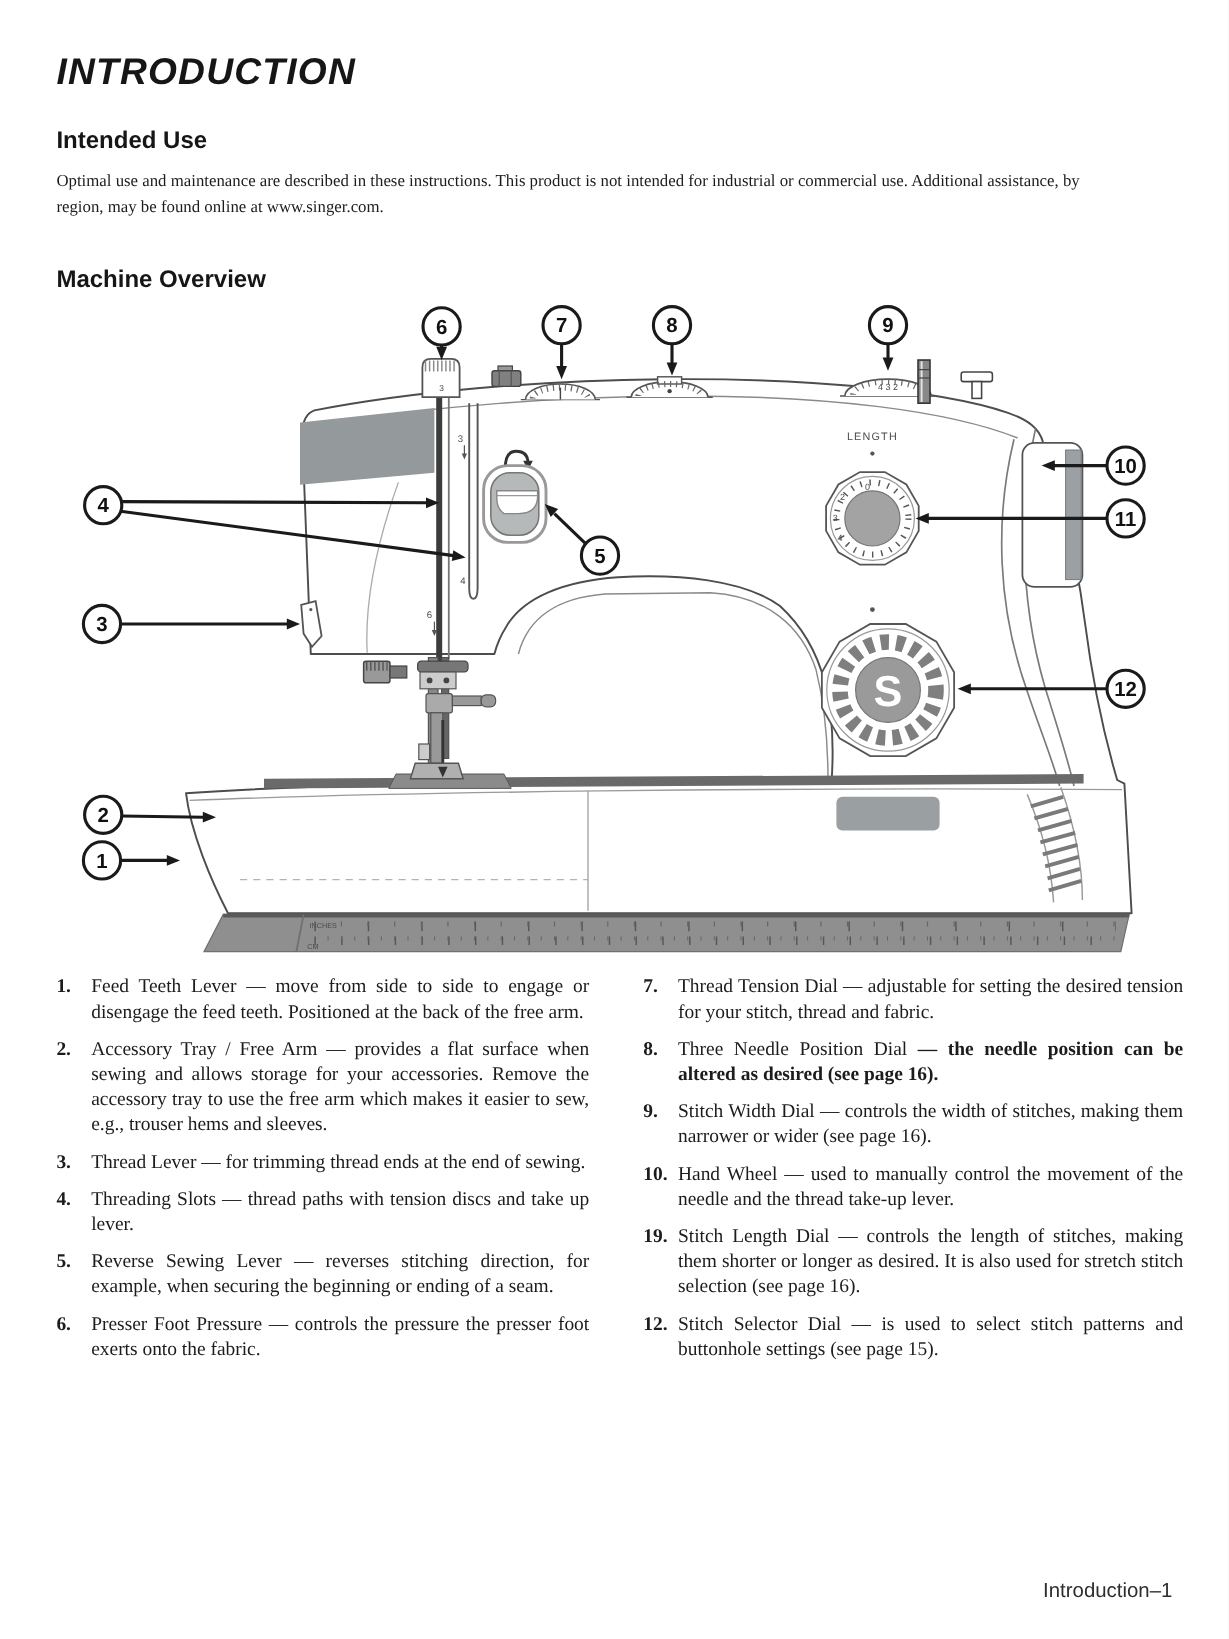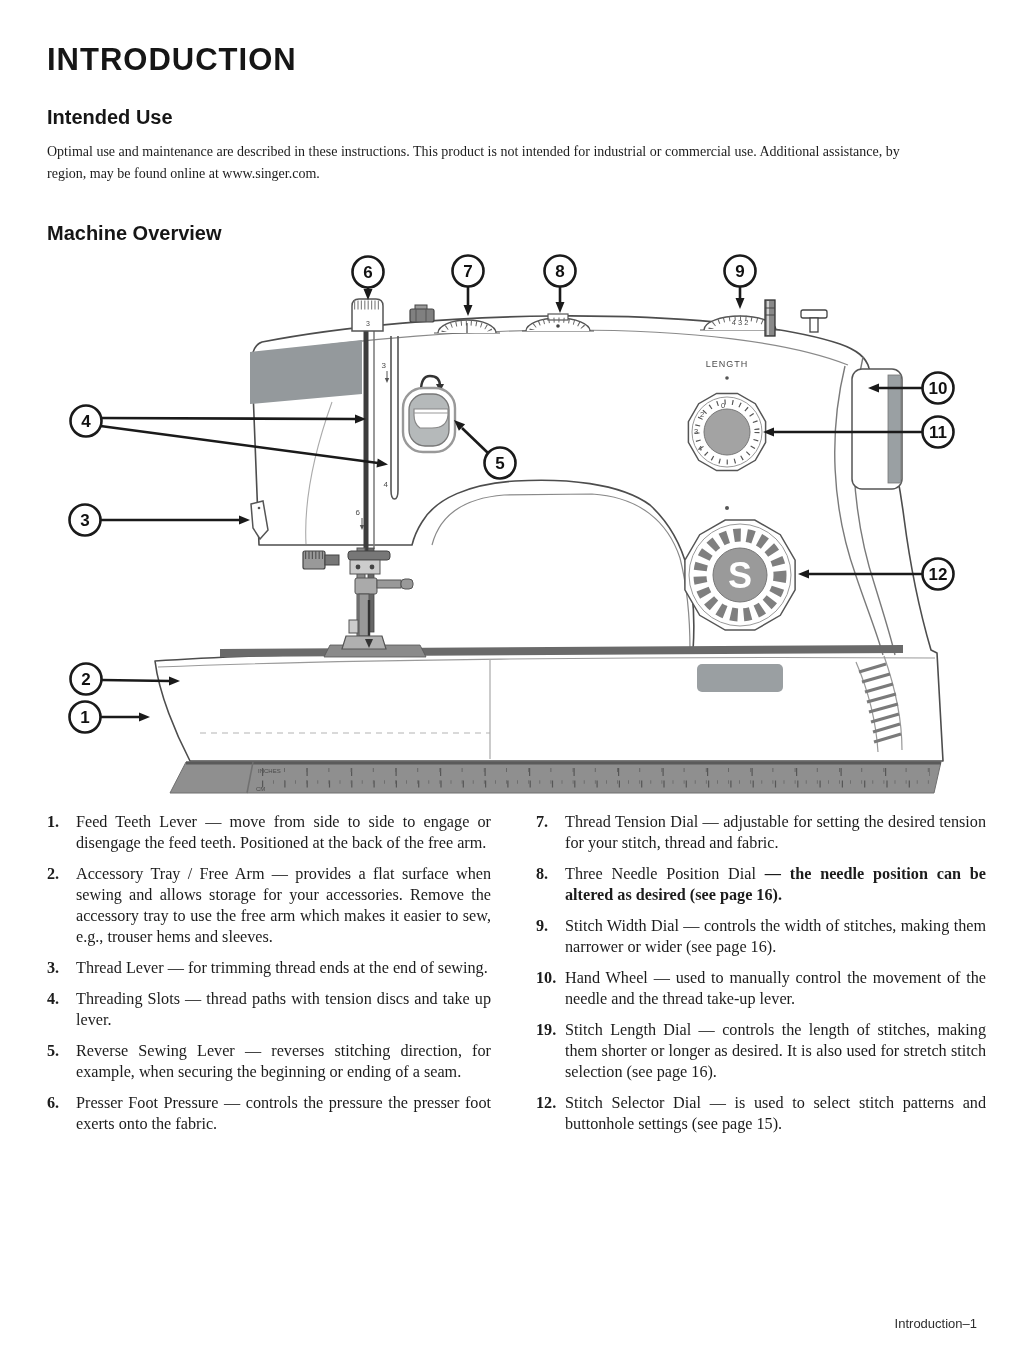--- a/index.html
+++ b/index.html
@@ -1,37 +1,37 @@
 <!DOCTYPE html>
 <html><head>
 <meta charset="utf-8">
 <style>
   html,body{margin:0;padding:0;background:#e8e8e8;}
   .page{position:relative;width:1024px;height:1366px;background:#ffffff;margin:0 auto;
         font-family:"Liberation Serif", serif;color:#1c1c1c;overflow:hidden;}
   .h1{position:absolute;left:47px;top:42px;font-family:"Liberation Sans",sans-serif;
-      font-weight:bold;font-size:31px;letter-spacing:1px;color:#161616;}
+      font-weight:bold;font-size:31px;letter-spacing:1px;color:#161616;font-style:italic;}
   .h2{position:absolute;font-family:"Liberation Sans",sans-serif;font-weight:bold;
       font-size:20px;color:#161616;}
   .h2.intended{left:47px;top:106px;}
   .h2.overview{left:47px;top:222px;}
   .intro-body{position:absolute;left:47px;top:141px;width:884px;font-size:14px;
       line-height:22px;text-align:left;}
   .diagram{position:absolute;left:0;top:0;width:1024px;height:1366px;}
   .cols{position:absolute;top:812px;left:0;width:1024px;font-size:16.2px;line-height:21px;}
   .col{position:absolute;top:0;}
   .col.left{left:47px;width:444px;}
   .col.right{left:536px;width:450px;}
   .item{display:flex;margin-bottom:10px;text-align:justify;}
   .item .num{min-width:27px;padding-right:2px;font-weight:bold;flex:none;}
   .item .txt{flex:1;}
   .item .txt b{font-weight:normal;}
   .item.bold-all .txt, .item.bold-all .txt span{font-weight:bold;}
   .footer{position:absolute;right:47px;top:1316px;font-family:"Liberation Sans",sans-serif;
-      font-size:13px;color:#2e2e2e;}
+      font-size:17px;color:#2e2e2e;}
   svg text{font-family:"Liberation Sans",sans-serif;}
   .callout-num{font-size:17px;font-weight:bold;fill:#111;}
   .tiny{fill:#4a4a4a;}
 </style>
 </head>
 <body>
 
 <div class="page">
 
   <div class="h1">INTRODUCTION</div>

